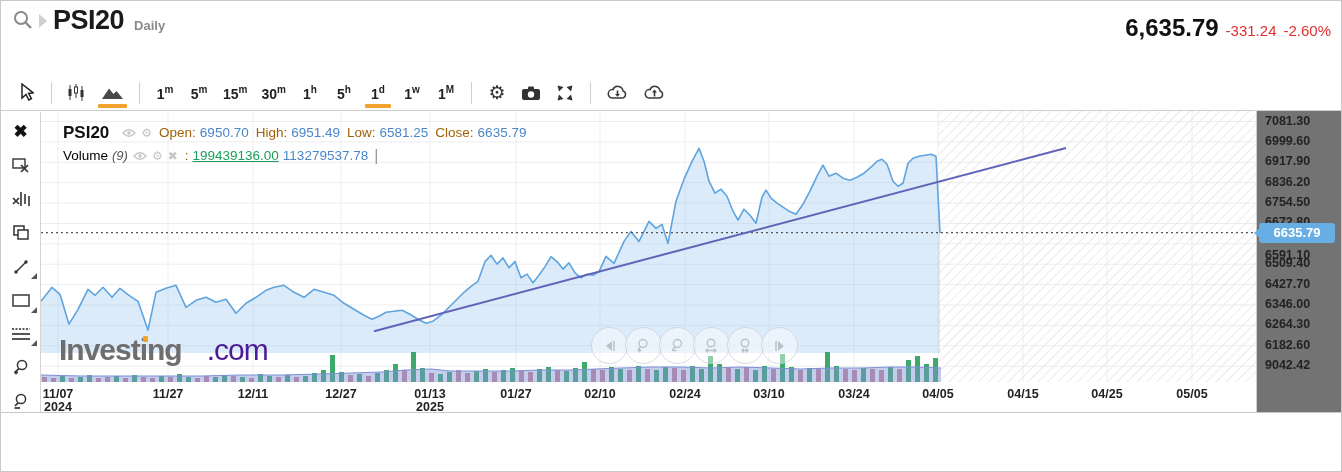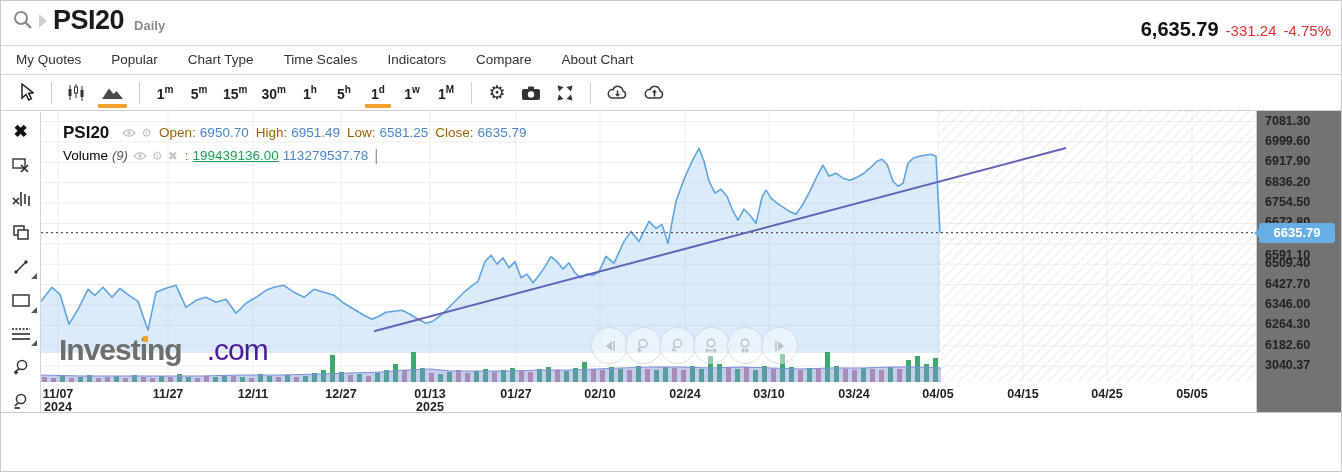--- a/index.html
+++ b/index.html
@@ -9,21 +9,21 @@
 
   
   .hdr { position:absolute; top:0; left:0; right:0; height:44px; }
   .hdr-left { position:absolute; left:10px; top:4px; display:flex; align-items:center; }
   .search-btn { width:24px; height:24px; border:none; background:none; cursor:pointer; padding:0; }
   .crumb { width:0; height:0; border-left:8px solid #cfcfcf; border-top:7px solid transparent;
            border-bottom:7px solid transparent; margin:0 6px 0 4px; }
   .sym { font-size:27px; font-weight:700; color:#1b1b1b; letter-spacing:-0.5px; }
   .intv { font-size:13px; font-weight:700; color:#8a8a8a; margin-left:10px; margin-top:10px; }
   .quote { position:absolute; right:10px; top:9px; display:flex; align-items:baseline; }
-  .px { font-size:20px; font-weight:700; color:#111;margin-left:38px; }
+  .px { font-size:24px; font-weight:700; color:#111;margin-left:38px; }
   .chg { font-size:15px; color:#e03030; margin-left:7px;margin-top:12px; }
 
   
   .menubar { position:absolute; top:44px; left:0; right:0; height:30px;
              border-top:1px solid #d2d2d2; border-bottom:1px solid #d2d2d2;
              display:flex; align-items:center; background:#fff; }
   .menu-item { font-size:13.5px; color:#333; padding:0 15px; line-height:28px; cursor:pointer; }
 
   
   .toolbar { position:absolute; top:74px; left:0; right:0; height:36px;
@@ -98,33 +98,24 @@
             <line x1="13.5" y1="13.5" x2="19" y2="19" stroke="#8a8a8a" stroke-width="2.4"></line>
           </svg>
       </button>
       <span class="crumb"></span>
       <span class="sym">PSI20</span>
       <span class="intv">Daily</span>
     </div>
     <div class="quote">
       <span class="px">6,635.79</span>
       <span class="chg">-331.24</span>
-      <span class="chg">-4.75%</span>
+      <span class="chg">-2.60%</span>
     </div>
   </div>
 
-  <div class="menubar">
-    <span class="menu-item">My Quotes</span>
-    <span class="menu-item">Popular</span>
-    <span class="menu-item">Chart Type</span>
-    <span class="menu-item">Time Scales</span>
-    <span class="menu-item">Indicators</span>
-    <span class="menu-item">Compare</span>
-    <span class="menu-item">About Chart</span>
-  </div>
 
   <div class="toolbar">
     <button class="tb-btn">
       <svg width="16" height="19" viewBox="0 0 16 19">
           <path d="M4 1 L4 15 L8 11.5 L10.8 17 L13.4 15.6 L10.6 10.4 L15.2 9.8 Z" fill="#fff" stroke="#222" stroke-width="1.5"></path>
         </svg>
     </button>
     <div class="tb-sep"></div>
     <button class="tb-btn">
       <svg width="20" height="17" viewBox="0 0 20 17">
@@ -519,19 +510,19 @@
         <div class="ylab" style="top: 43.28px;">6917.90</div>
         <div class="ylab" style="top: 63.67px;">6836.20</div>
         <div class="ylab" style="top: 84.06px;">6754.50</div>
         <div class="ylab" style="top: 104.45px;">6672.80</div>
         <div class="ylab" style="top: 137px;">6591.10</div>
         <div class="ylab" style="top: 145.23px;">6509.40</div>
         <div class="ylab" style="top: 165.62px;">6427.70</div>
         <div class="ylab" style="top: 186.01px;">6346.00</div>
         <div class="ylab" style="top: 206.4px;">6264.30</div>
         <div class="ylab" style="top: 226.79px;">6182.60</div>
-        <div class="ylab" style="top: 247.18px;">3040.37</div>
+        <div class="ylab" style="top: 247.18px;">9042.42</div>
       </div>
     <div id="price-badge" class="badge" style="top: 111.687px; background: rgb(102, 174, 228);">6635.79</div>
   </div>
 
   <div class="bottom-line"></div>
 </div>
 
 </body></html>

